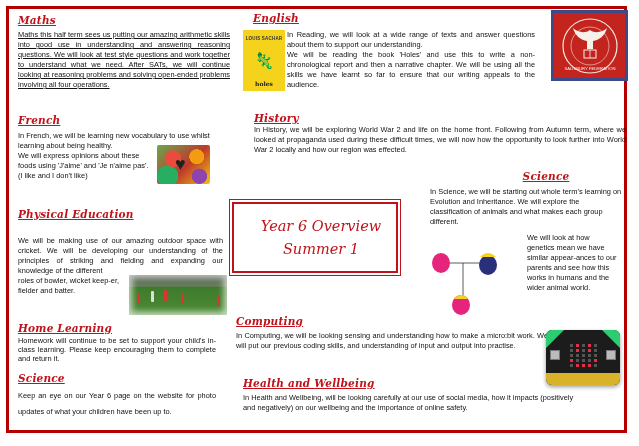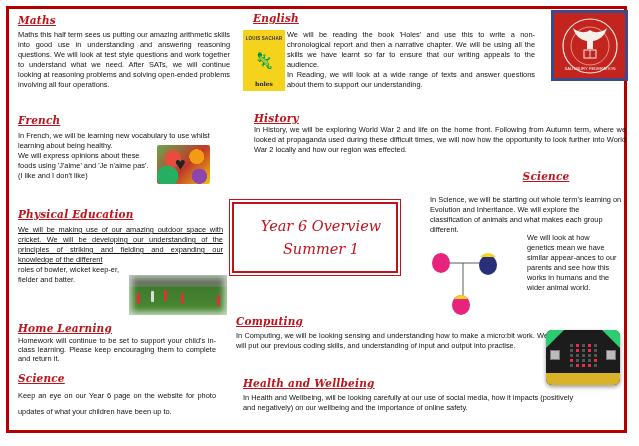--- a/index.html
+++ b/index.html
@@ -31,36 +31,36 @@
   .microbit .led { width:3px; height:3px; background:#555; }
   .microbit .led.on { background:#e0304a; }
   .microbit .edge { position:absolute; left:0; bottom:0; width:100%; height:12px; background:#d8b229; }
   .microbit .btn { position:absolute; top:20px; width:8px; height:8px; background:#bbb; border:1px solid #777; }
 </style>
 </head>
 <body>
 
 <div class="frame"></div>
 
-<div class="sec" style="left:18px; top:14px; width:212px;">
+<div class="sec" style="left:18px; top:14px; width:212px;text-decoration:underline;">
   <div class="h">Maths</div>
   <div class="p" style="margin-top:4px;">Maths this half term sees us putting our amazing arithmetic skills into good use in understanding and answering reasoning questions. We will look at test style questions and work together to understand what we need. After SATs, we will continue looking at reasoning problems and solving open-ended problems involving all four operations.</div>
 </div>
 
 <div class="sec" style="left:253px; top:12px; width:280px;">
   <div class="h">English</div>
 </div>
 <div class="book">
   <div class="author">LOUIS SACHAR</div>
   <div class="lizard">🦎</div>
   <div class="btitle">holes</div>
 </div>
 <div class="sec" style="left:287px; top:30px; width:248px;">
+  <div class="p">In Reading, we will look at a wide range of texts and answer questions about them to support our understanding.</div>
   <div class="p">We will be reading the book 'Holes' and use this to write a non-chronological report and then a narrative chapter. We will be using all the skills we have learnt  so far to ensure that our writing appeals to the audience.</div>
-  <div class="p">In Reading, we will look at a wide range of texts and answer questions about them to support our understanding.</div>
 </div>
 
 <div class="logo">
   <div class="logo-inner">
     <svg width="62" height="60" viewBox="0 0 62 60">
       <circle cx="31" cy="30" r="27" fill="none" stroke="#f4e6e0" stroke-width="1.2"></circle>
       <circle cx="31" cy="30" r="19" fill="none" stroke="#f4e6e0" stroke-width="0.6"></circle>
       <path d="M31 14 C26 18 18 16 14 12 C16 20 22 24 28 25 L28 33 L34 33 L34 25 C40 24 46 20 48 12 C44 16 36 18 31 14 Z" fill="#f7efe9"></path>
       <rect x="25" y="34" width="12" height="8" fill="none" stroke="#f7efe9" stroke-width="1"></rect>
       <line x1="31" y1="34" x2="31" y2="42" stroke="#f7efe9" stroke-width="0.8"></line>
@@ -78,21 +78,21 @@
   <span class="heart">♥</span>
 </div>
 
 <div class="sec" style="left:254px; top:112px; width:372px;">
   <div class="h">History</div>
   <div class="p" style="margin-top:1px;">In History, we will be exploring World War 2 and life on the home front. Following from Autumn term, where we looked at propaganda used during these difficult times, we will now how the opportunity to look further into World War 2 locally and how our region was effected.</div>
 </div>
 
 <div class="sec" style="left:430px; top:170px; width:192px;">
   <div class="h" style="text-align:center; padding-left:40px;">Science</div>
-  <div class="p left" style="margin-top:13px;">In Science, we will be starting out whole term's learning on Evolution and Inheritance. We will explore the classification of animals and what makes each group different.</div>
+  <div class="p left" style="margin-top:5px;">In Science, we will be starting out whole term's learning on Evolution and Inheritance. We will explore the classification of animals and what makes each group different.</div>
 </div>
 <div class="sec" style="left:527px; top:233px; width:90px;">
   <div class="p left">We will look at how genetics mean we have similar appear-ances to our parents and see how this works in humans and the wider animal world.</div>
 </div>
 <svg class="genetics" viewBox="0 0 72 78">
   <line x1="18" y1="20" x2="52" y2="20" stroke="#333" stroke-width="0.8"></line>
   <line x1="35" y1="20" x2="35" y2="52" stroke="#333" stroke-width="0.8"></line>
   <ellipse cx="13" cy="20" rx="9" ry="10" fill="#e6247c"></ellipse>
   <ellipse cx="60" cy="22" rx="9" ry="10" fill="#2a2f7a"></ellipse>
   <path d="M52 14 Q60 6 68 14 Z" fill="#f5d21b"></path>
@@ -102,21 +102,21 @@
 
 <div class="title-box">
   <div class="title-inner">
     <div class="title-line">Year 6 Overview</div>
     <div class="title-line">Summer 1</div>
   </div>
 </div>
 
 <div class="sec" style="left:18px; top:208px; width:205px;">
   <div class="h">Physical Education</div>
-  <div class="p" style="margin-top:5px; width:205px;text-decoration:underline;">We will be making use of our amazing outdoor space with cricket. We will be developing our understanding of the principles of striking and fielding and expanding our knowledge of the different</div>
+  <div class="p" style="margin-top:16px; width:205px;">We will be making use of our amazing outdoor space with cricket. We will be developing our understanding of the principles of striking and fielding and expanding our knowledge of the different</div>
   <div class="p left" style="width:105px;">roles of bowler, wicket keep-er, fielder and batter.</div>
 </div>
 <div class="img-block cricket">
   <span class="pl" style="left:8px; top:18px;"></span>
   <span class="pl" style="left:22px; top:16px; background:#ddd;"></span>
   <span class="pl" style="left:35px; top:15px;"></span>
   <span class="pl" style="left:52px; top:18px;"></span>
   <span class="pl" style="left:88px; top:20px;"></span>
 </div>
 

